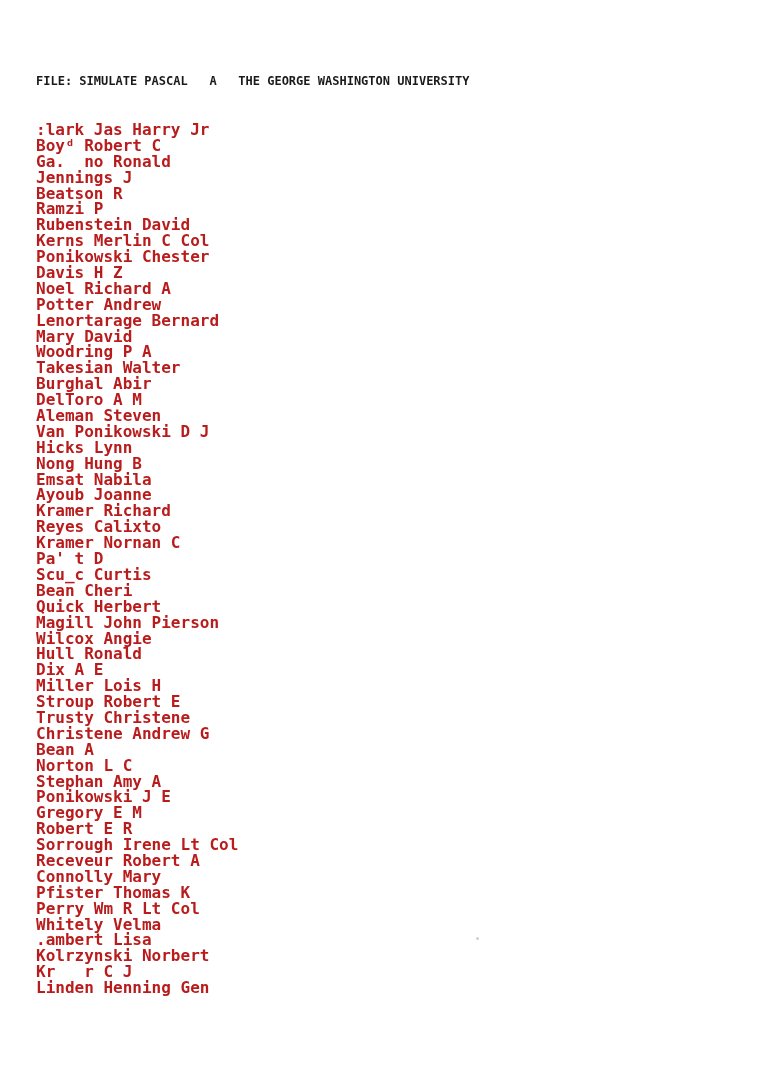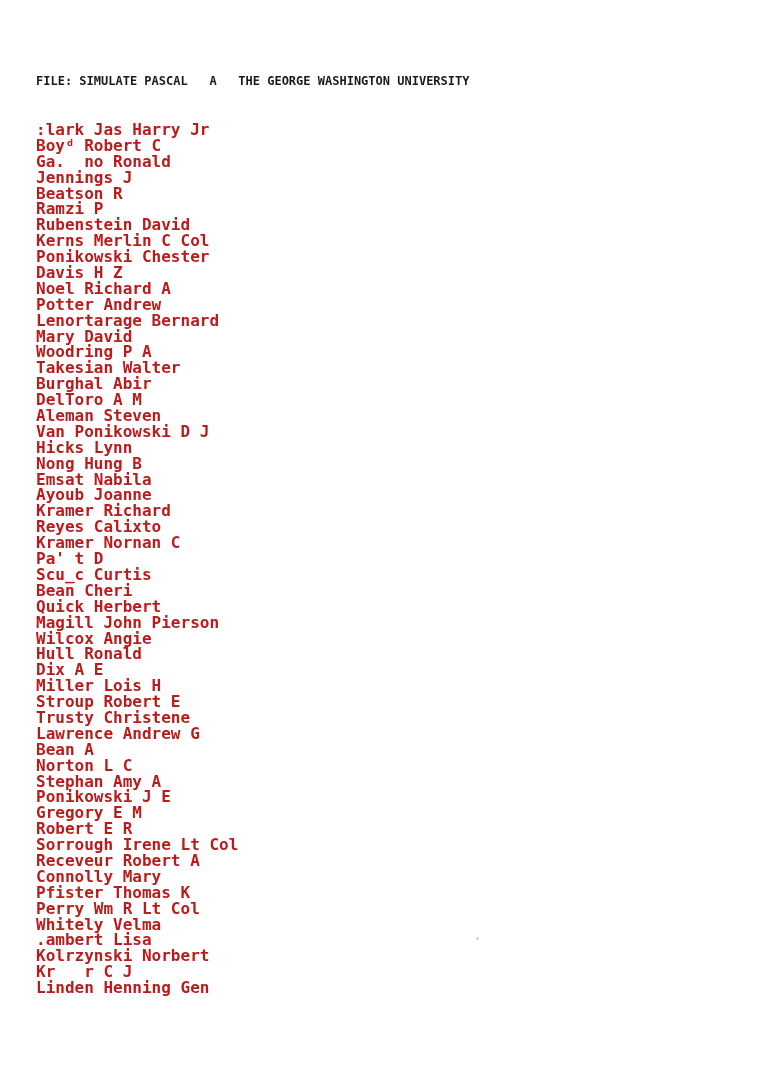--- a/index.html
+++ b/index.html
@@ -91,21 +91,21 @@
       <div class="line">Scu_c Curtis</div>
       <div class="line">Bean Cheri</div>
       <div class="line">Quick Herbert</div>
       <div class="line">Magill John Pierson</div>
       <div class="line">Wilcox Angie</div>
       <div class="line">Hull Ronald</div>
       <div class="line">Dix A E</div>
       <div class="line">Miller Lois H</div>
       <div class="line">Stroup Robert E</div>
       <div class="line">Trusty Christene</div>
-      <div class="line">Lawrence Andrew G</div>
+      <div class="line">Christene Andrew G</div>
       <div class="line">Bean A</div>
       <div class="line">Norton L C</div>
       <div class="line">Stephan Amy A</div>
       <div class="line">Ponikowski J E</div>
       <div class="line">Gregory E M</div>
       <div class="line">Robert E R</div>
       <div class="line">Sorrough Irene Lt Col</div>
       <div class="line">Receveur Robert A</div>
       <div class="line">Connolly Mary</div>
       <div class="line">Pfister Thomas K</div>

